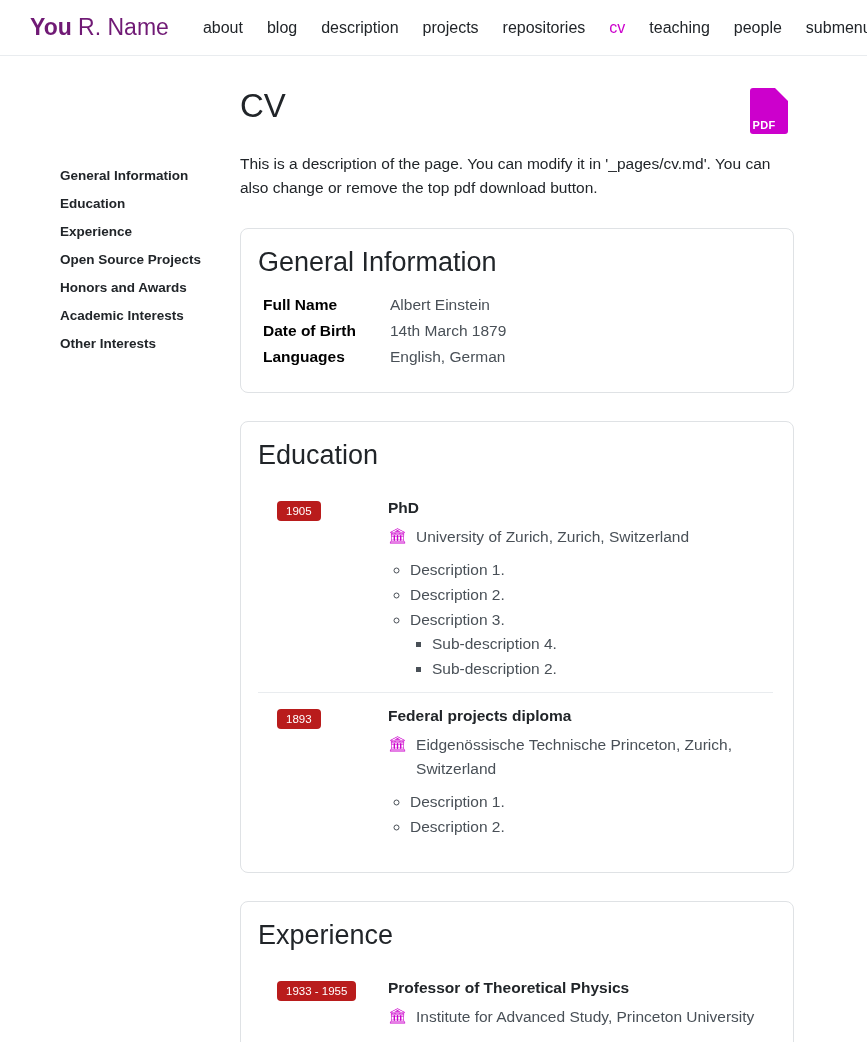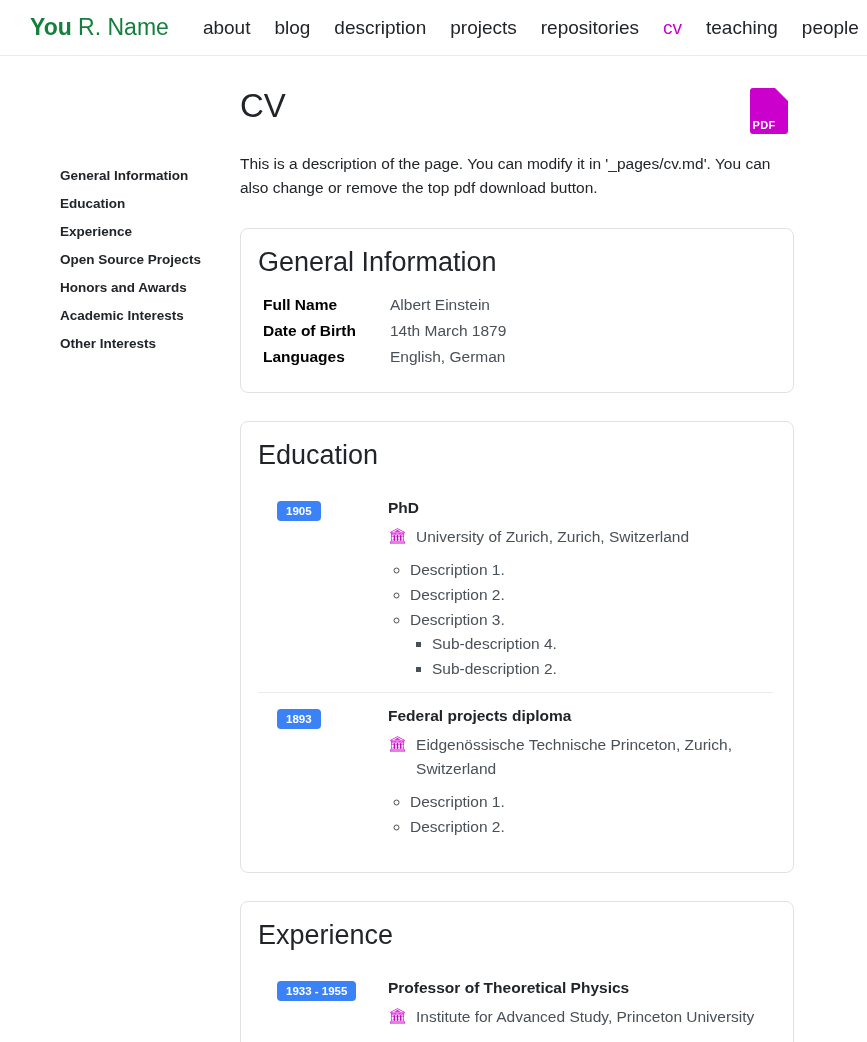--- a/index.html
+++ b/index.html
@@ -16,35 +16,35 @@
   .navbar {
     height: 56px;
     display: flex;
     align-items: center;
     padding: 0 18px 0 30px;
     border-bottom: 1px solid #e9ecef;
     background: #fff;
   }
   .brand {
     font-size: 23px;
-    color: #15803d;
+    color: #701a75;
     margin-right: 22px;
     white-space: nowrap;
     text-decoration: none;
   }
   .brand .brand-strong { font-weight: bold; }
   .brand .brand-rest { font-weight: normal; }
   .nav-links {
     display: flex;
     align-items: center;
     gap: 0px;
     flex: 1;
   }
   .nav-link {
-    font-size: 19px;
+    font-size: 16px;
     color: #212529;
     text-decoration: none;
     padding: 6px 12px;
     white-space: nowrap;
   }
   .nav-link.active { color: #cc00cc; }
   .nav-link.dropdown-toggle::after {
     content: "";
     display: inline-block;
     margin-left: 6px;
@@ -152,24 +152,24 @@
 
   
   .entry {
     display: flex;
     padding: 14px 0 10px 0;
   }
   .entry + .entry { border-top: 1px solid #e9ecef; }
   .entry-date { width: 130px; flex: 0 0 130px; padding-top: 2px; padding-left: 19px; }
   .badge {
     display: inline-block;
-    background: #3b82f6;
+    background: #b91c1c;
     color: #fff;
     font-size: 11.5px;
-    font-weight: bold;
+    font-weight: normal;
     border-radius: 4px;
     padding: 4px 9px;
     white-space: nowrap;
   }
   .entry-body { flex: 1; }
   .entry-title {
     font-size: 15.5px;
     font-weight: bold;
     color: #212529;
     margin: 0 0 8px 0;

